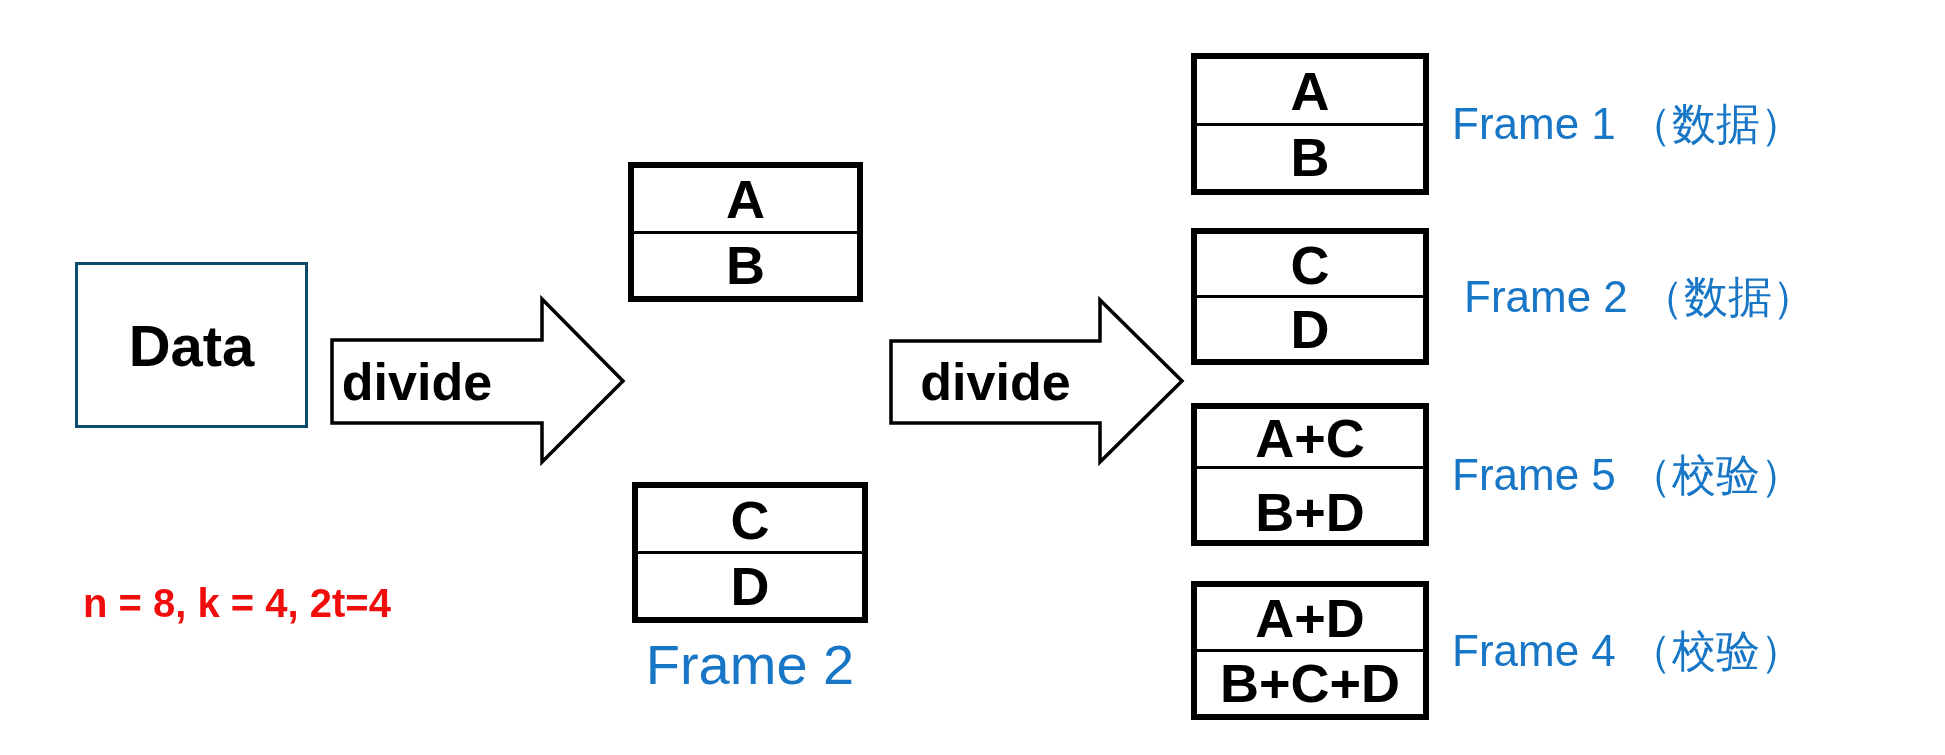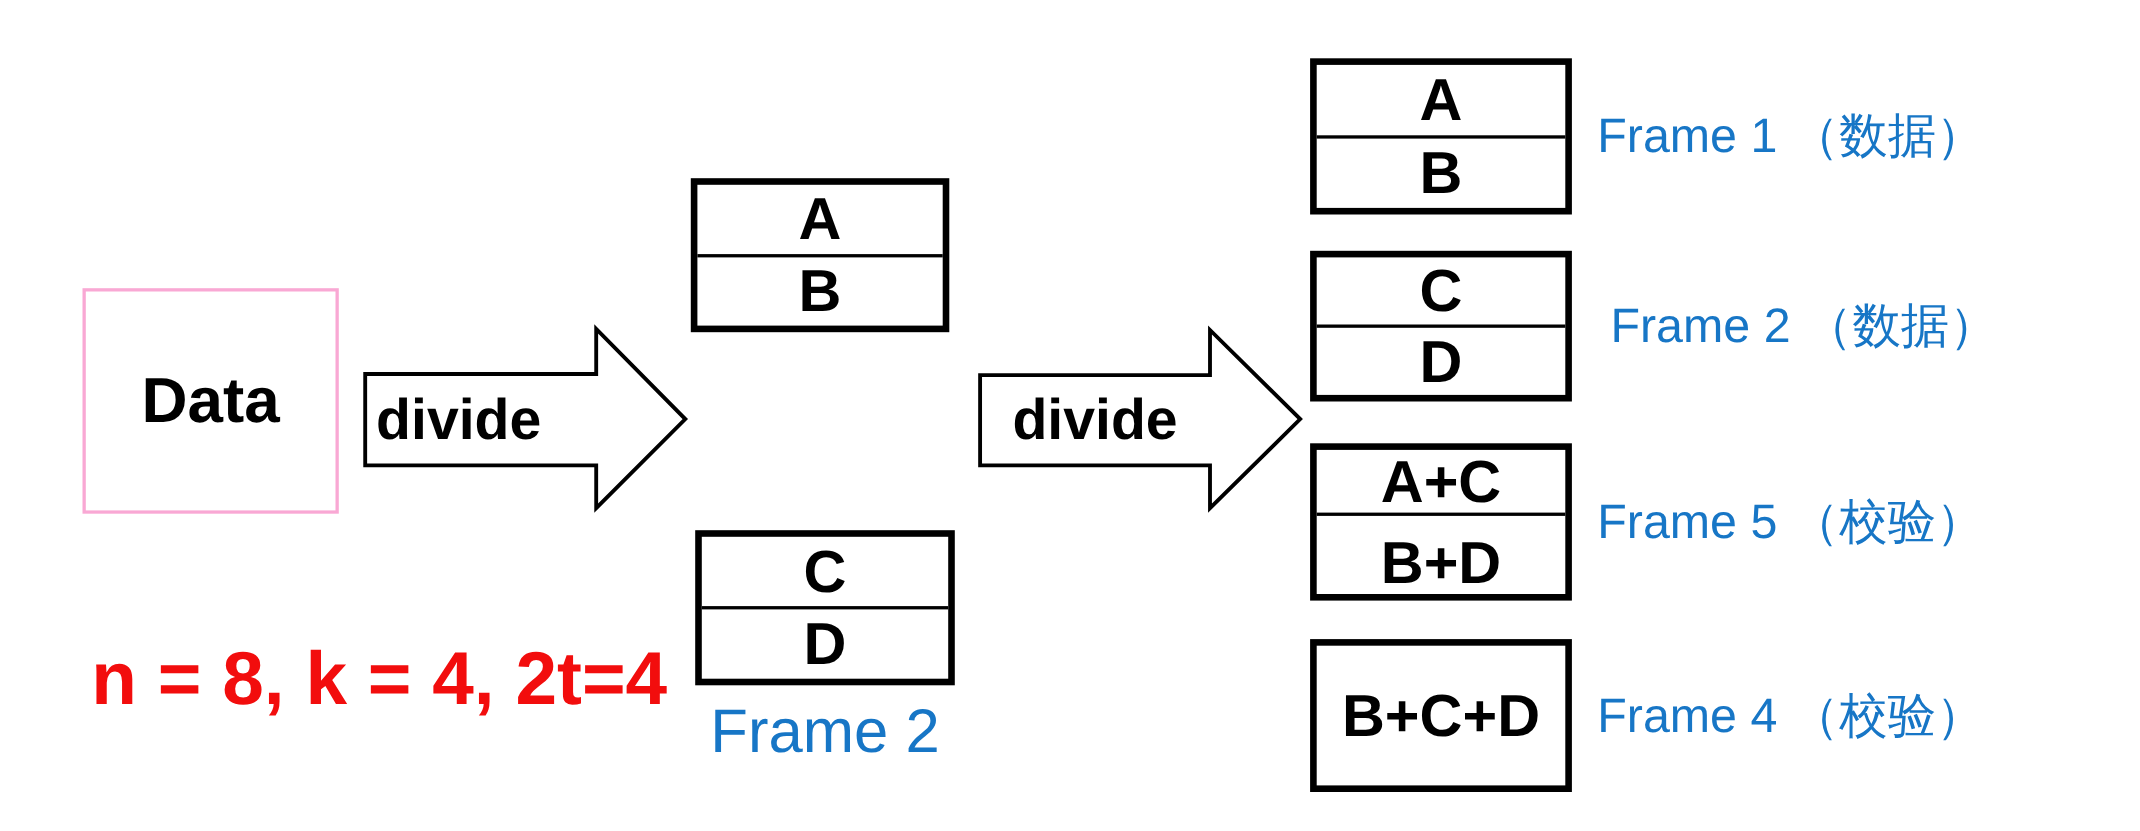--- a/index.html
+++ b/index.html
@@ -13,22 +13,22 @@
     width: 1945px;
     height: 755px;
     background: #ffffff;
     overflow: hidden;
   }
   .abs { position: absolute; }
 
   
   .data-box {
     left: 75px; top: 262px;
-    width: 233px; height: 205px;
-    border: 3px solid #f9a8d4;
+    width: 233px; height: 166px;
+    border: 3px solid #0c4a6e;
     box-sizing: border-box;
     display: flex; align-items: center; justify-content: center;
     font-weight: bold; font-size: 58px; color: #000;
   }
 
   
   .frame-box {
     border: 6px solid #000;
     box-sizing: border-box;
     display: flex; flex-direction: column;
@@ -60,21 +60,21 @@
 
   .arrow-label {
     display: flex; align-items: center; justify-content: center;
     font-weight: bold; font-size: 52px; color: #000;
     line-height: 1;
   }
 
   .formula {
     left: 83px; top: 583px;
     color: #F20D0D;
-    font-weight: bold; font-size: 68px;
+    font-weight: bold; font-size: 40px;
     white-space: nowrap;
     line-height: 1;
   }
 
   svg.arrow-layer {
     position: absolute; left: 0; top: 0;
     width: 1945px; height: 755px;
     pointer-events: none;
   }
 </style>
@@ -118,19 +118,20 @@
   </div>
   <div class="abs right-label" style="left:1452px; top:228px; height:137px;margin-left:12px;">Frame 2 （数据）</div>
 
   <div class="abs frame-box" style="left:1191px; top:403px; width:238px; height:143px;gap:14px;">
     <div class="frame-row first">A+C</div>
     <div class="frame-row">B+D</div>
   </div>
   <div class="abs right-label" style="left:1452px; top:403px; height:143px;">Frame 5 （校验）</div>
 
   <div class="abs frame-box" style="left:1191px; top:581px; width:238px; height:139px;">
+    <div class="frame-row first">A+D</div>
     <div class="frame-row">B+C+D</div>
   </div>
   <div class="abs right-label" style="left:1452px; top:581px; height:139px;">Frame 4 （校验）</div>
 
   <div class="abs formula">n = 8, k = 4, 2t=4</div>
 
 </div>
 
 </body></html>

